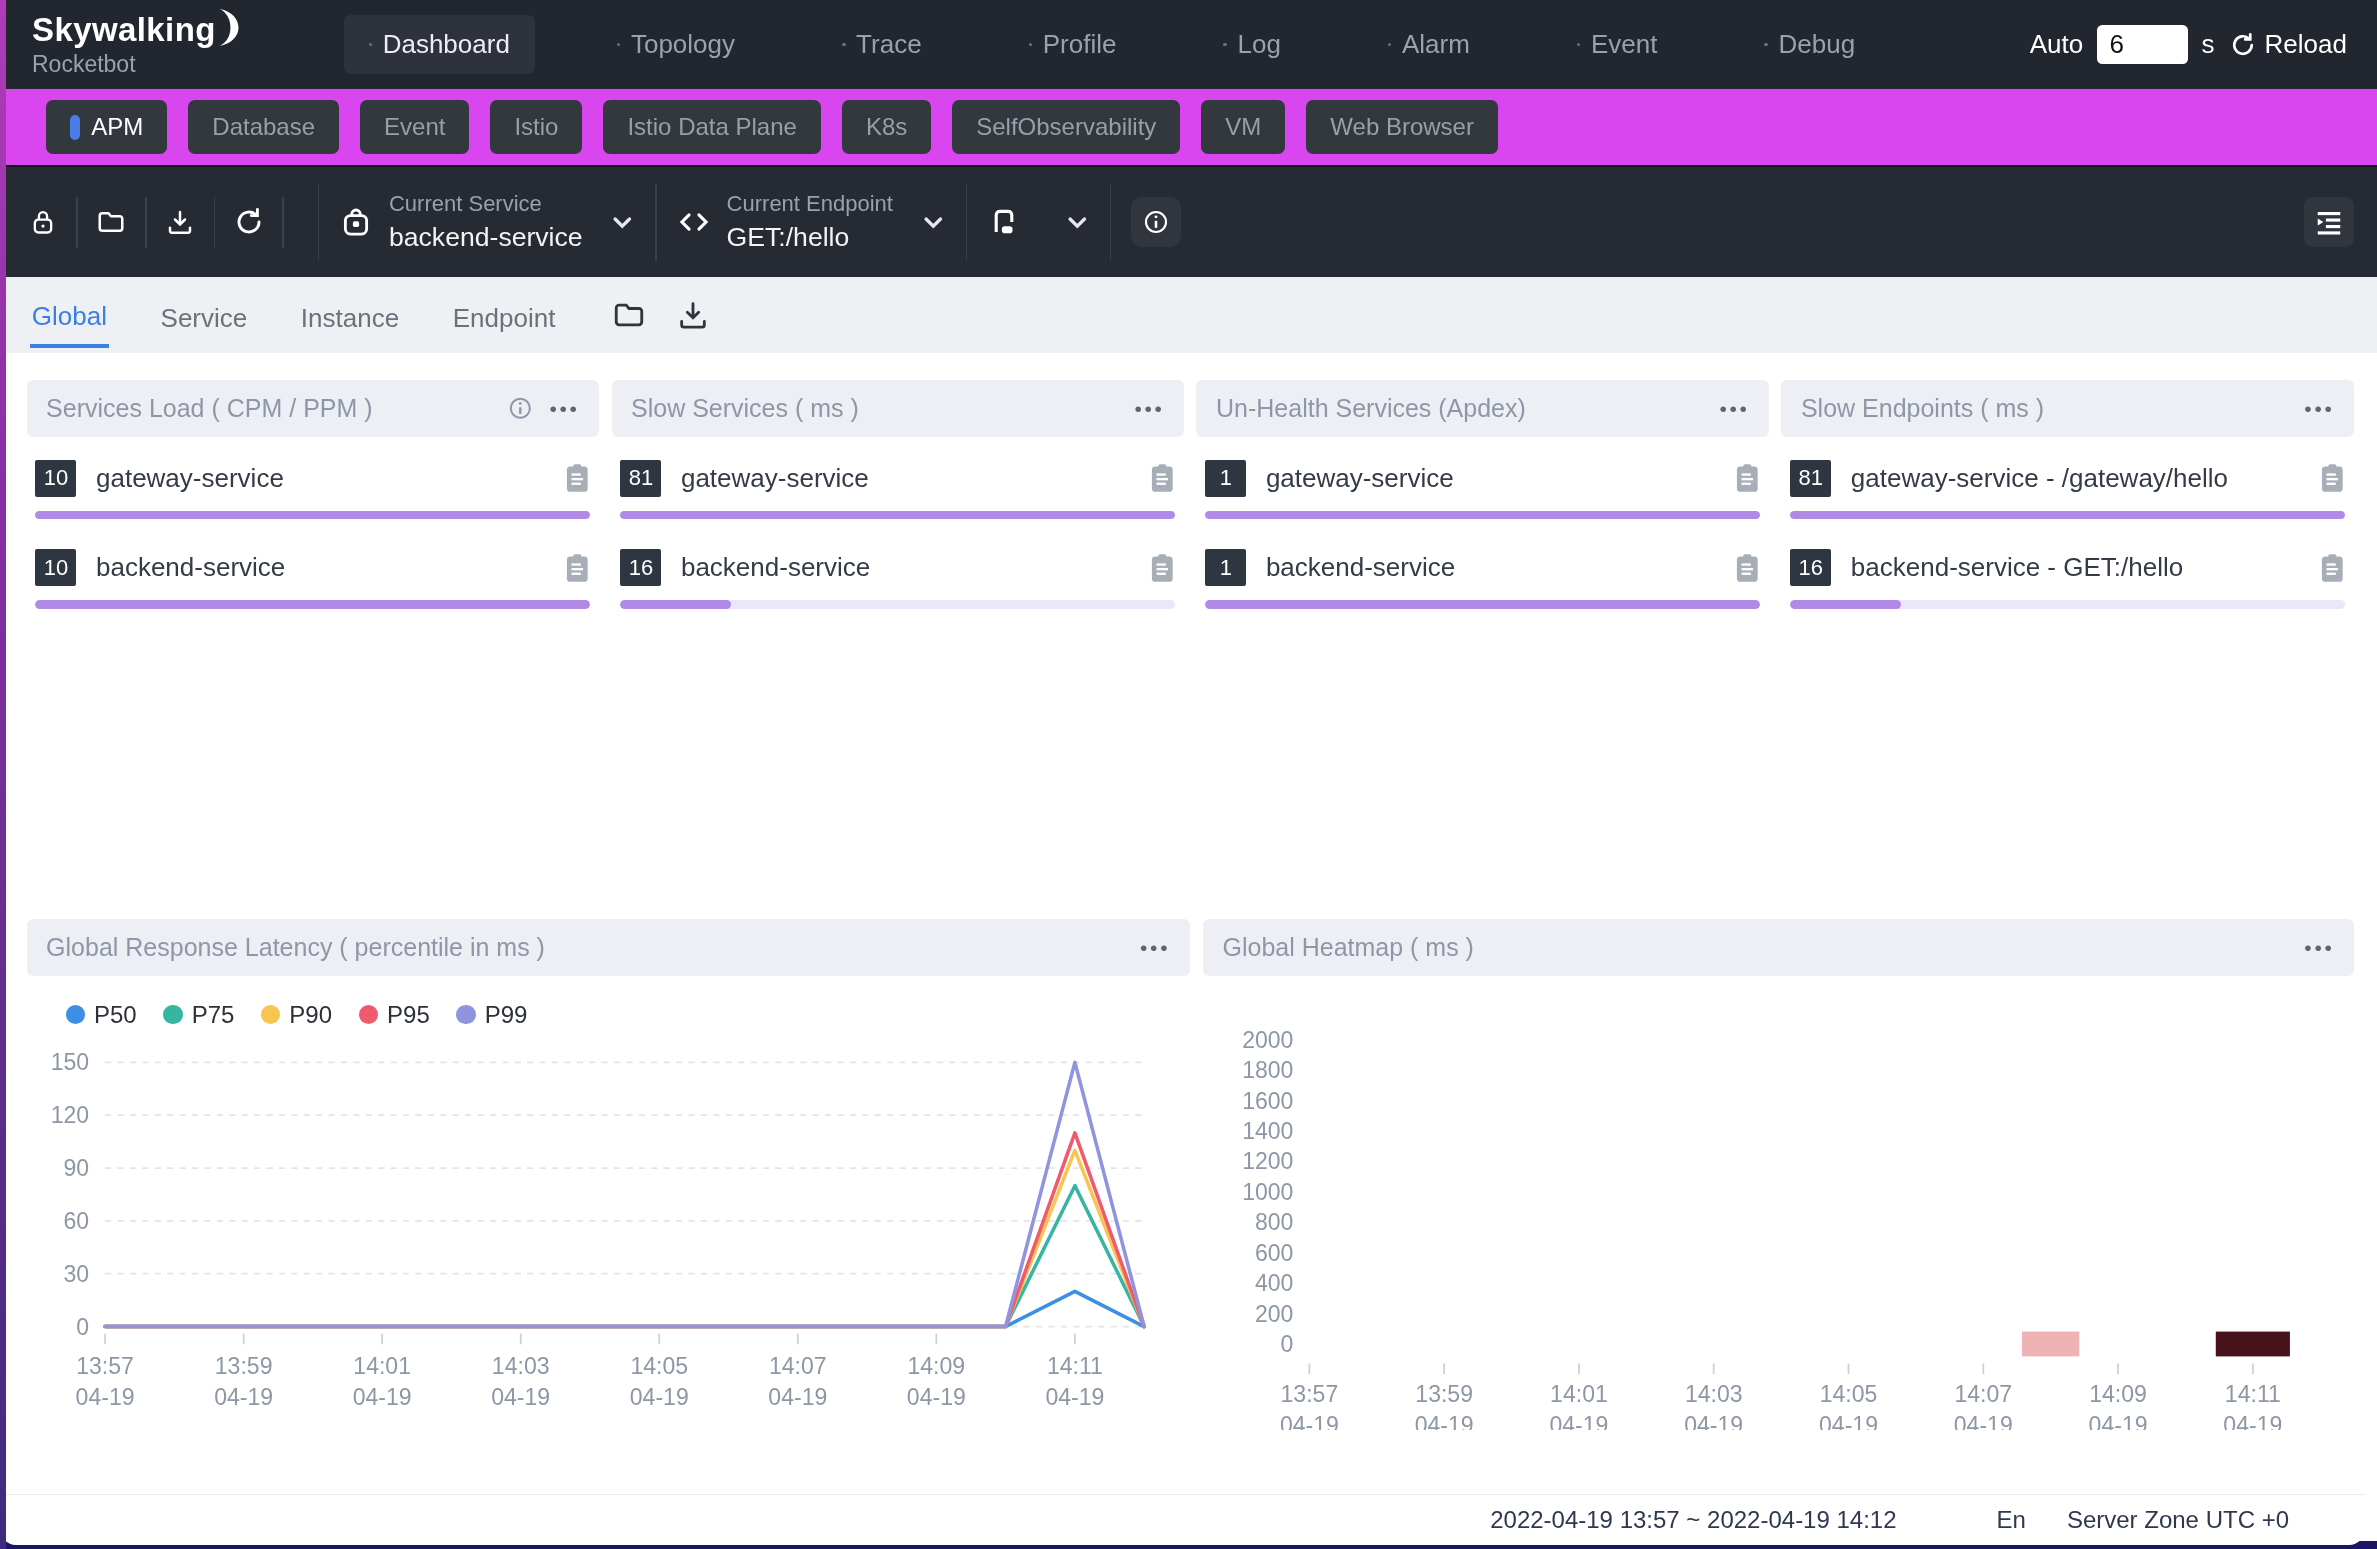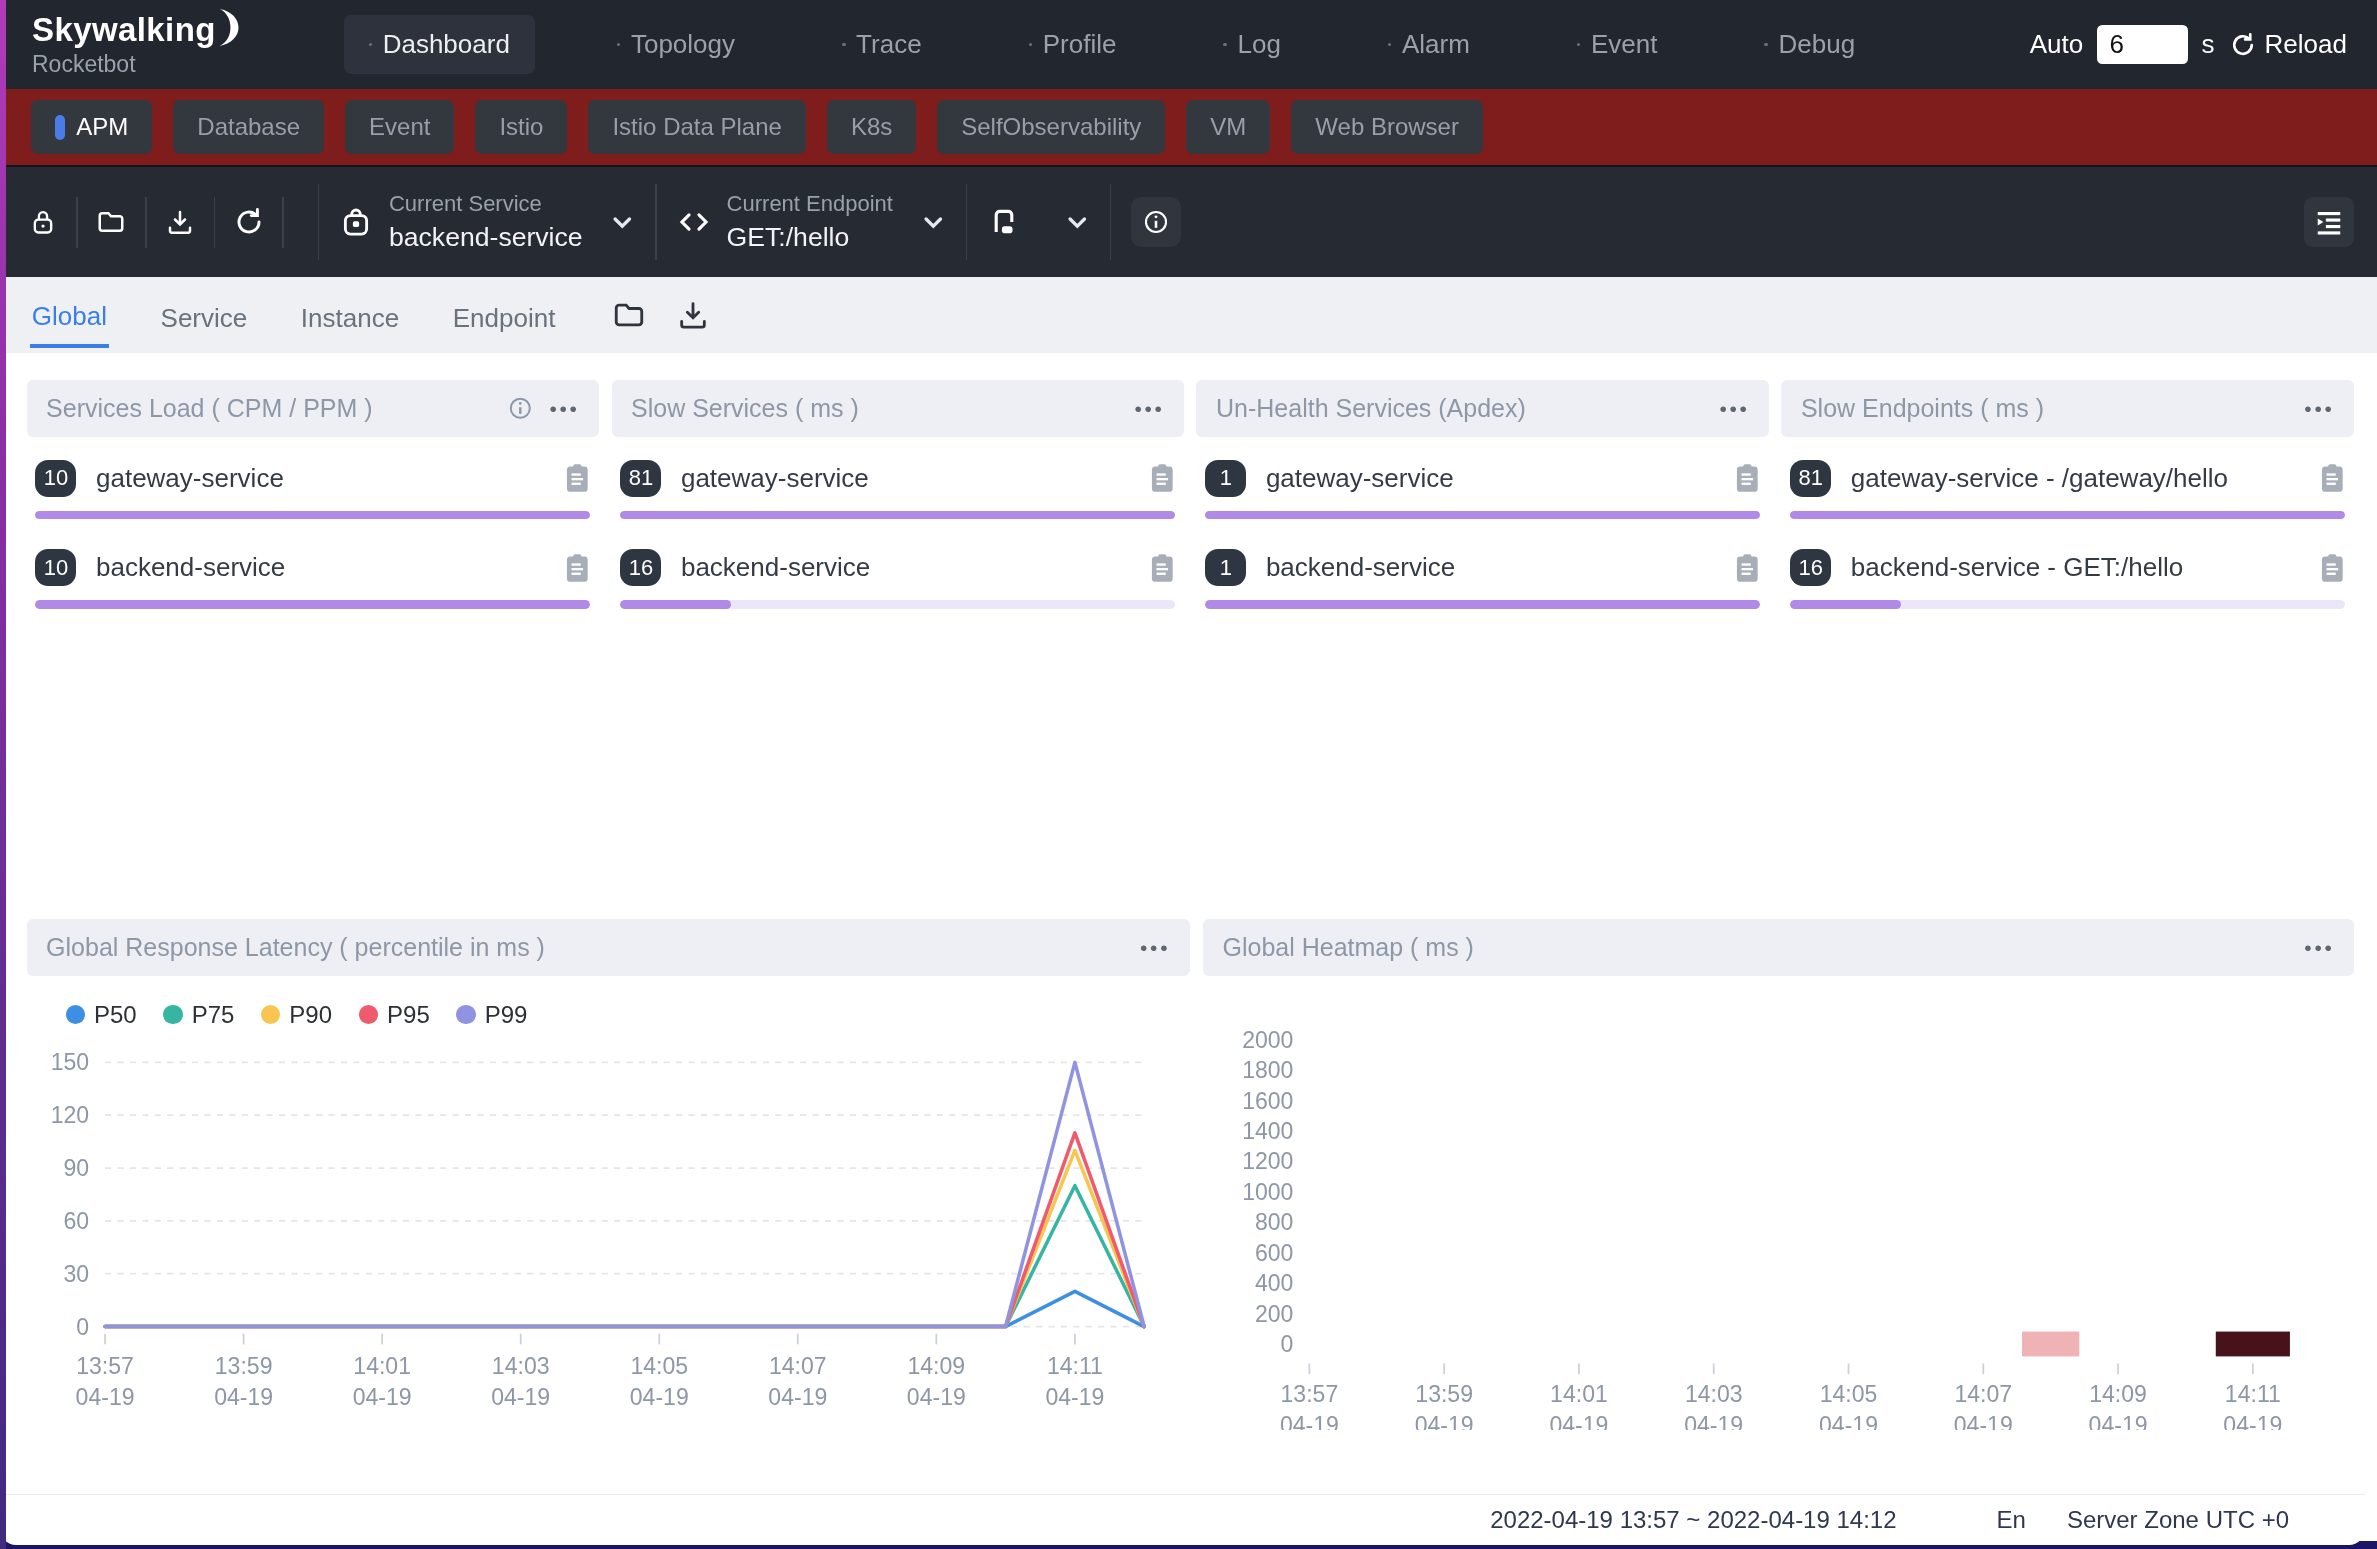--- a/index.html
+++ b/index.html
@@ -17,21 +17,21 @@
   .main-nav{display:flex;align-items:center;flex:1;}
   .nav-item{display:flex;align-items:center;color:#9aa1ab;font-size:26px;padding:14px 25px;
        margin-right:25px;border-radius:7px;cursor:pointer;white-space:nowrap;margin-left:32px;}
   .nav-item.active{background:#2d323d;color:#eceef1;}
   .nav-dot{width:3.5px;height:3.5px;border-radius:50%;background:#6a717c;margin-right:10.6px;flex:0 0 auto;}
   .auto-reload{display:flex;align-items:center;color:#fff;font-size:26px;gap:14px;}
   .auto-input{width:78px;height:39px;border:none;border-radius:5.3px;background:#fff;color:#111;
        font-size:26px;padding:0 0 0 12.4px;font-family:"Liberation Sans",sans-serif;}
   .reload-wrap{display:flex;align-items:center;gap:8px;cursor:pointer;}
   
-  .layer-row{height:76px;background:#7f1d1d;display:flex;align-items:center;padding:0 31px;gap:21px;}
+  .layer-row{height:76px;background:#d946ef;display:flex;align-items:center;padding:0 46px;gap:21px;}
   .layer-tab{background:#33383f;border-radius:7px;color:#989fa8;font-size:24px;padding:13.3px 24px;
        display:flex;align-items:center;cursor:pointer;white-space:nowrap;}
   .layer-tab.active{color:#fff;}
   .apm-pill{width:9.8px;height:25px;border-radius:5.3px;background:#4a7ce8;margin-right:11.5px;}
   
   .toolbar{height:110px;background:#262a33;border-top:2.7px solid #121419;display:flex;align-items:center;padding:0 23px;}
   .tb-icon{width:39px;height:53px;display:flex;align-items:center;justify-content:center;color:#fff;cursor:pointer;}
   .tb-div{width:1.8px;height:51px;background:#3b404a;margin:0 14px;}
   .tb-div.tall{height:76px;margin:0 19.5px;}
   .sg-block{display:flex;flex-direction:column;margin:0 8.9px;}
@@ -55,21 +55,21 @@
   
   .cards-row{display:grid;grid-template-columns:repeat(4,1fr);gap:12.4px;margin:26.6px 23px 0 26.6px;min-height:539px;align-items:start;}
   .card header, .chart-card header{background:#edeff4;border-radius:6.2px;height:57px;display:flex;
        align-items:center;justify-content:space-between;padding:0 19.5px;}
   .card-title{color:#8d97a6;font-size:25px;}
   .card-actions{display:flex;align-items:center;gap:16px;color:#8d97a6;}
   .more-btn{color:#5f6670;font-size:21px;letter-spacing:2.7px;cursor:pointer;line-height:1;}
   .card-body{padding:23px 8.9px 0 8.9px;}
   .metric-row{margin-bottom:30px;}
   .row-top{display:flex;align-items:center;margin-bottom:14px;}
-  .badge{min-width:41px;height:37px;padding:0 7px;border-radius:13px;background:#2e3642;color:#fff;
+  .badge{min-width:41px;height:37px;padding:0 7px;border-radius:2px;background:#2e3642;color:#fff;
        font-size:22px;display:flex;align-items:center;justify-content:center;box-sizing:border-box;}
   .row-label{color:#343b46;font-size:26px;margin-left:19.5px;flex:1;white-space:nowrap;overflow:hidden;}
   .clip-icon{color:#a7aeb8;cursor:pointer;display:flex;align-items:center;}
   .row-bar{height:8.9px;border-radius:4.4px;background:#ebe7f8;overflow:hidden;}
   .row-bar-fill{height:100%;border-radius:4.4px;background:#b18ae8;}
   
   .charts-row{display:grid;grid-template-columns:1.012fr 1fr;gap:13.3px;margin:0 23px 0 26.6px;}
   .chart-card{background:#fff;}
   .latency-legend{display:flex;align-items:center;gap:26.6px;padding:25px 0 5.3px 39px;}
   .legend-item{display:flex;align-items:center;gap:8.9px;font-size:24px;color:#2c3138;}

